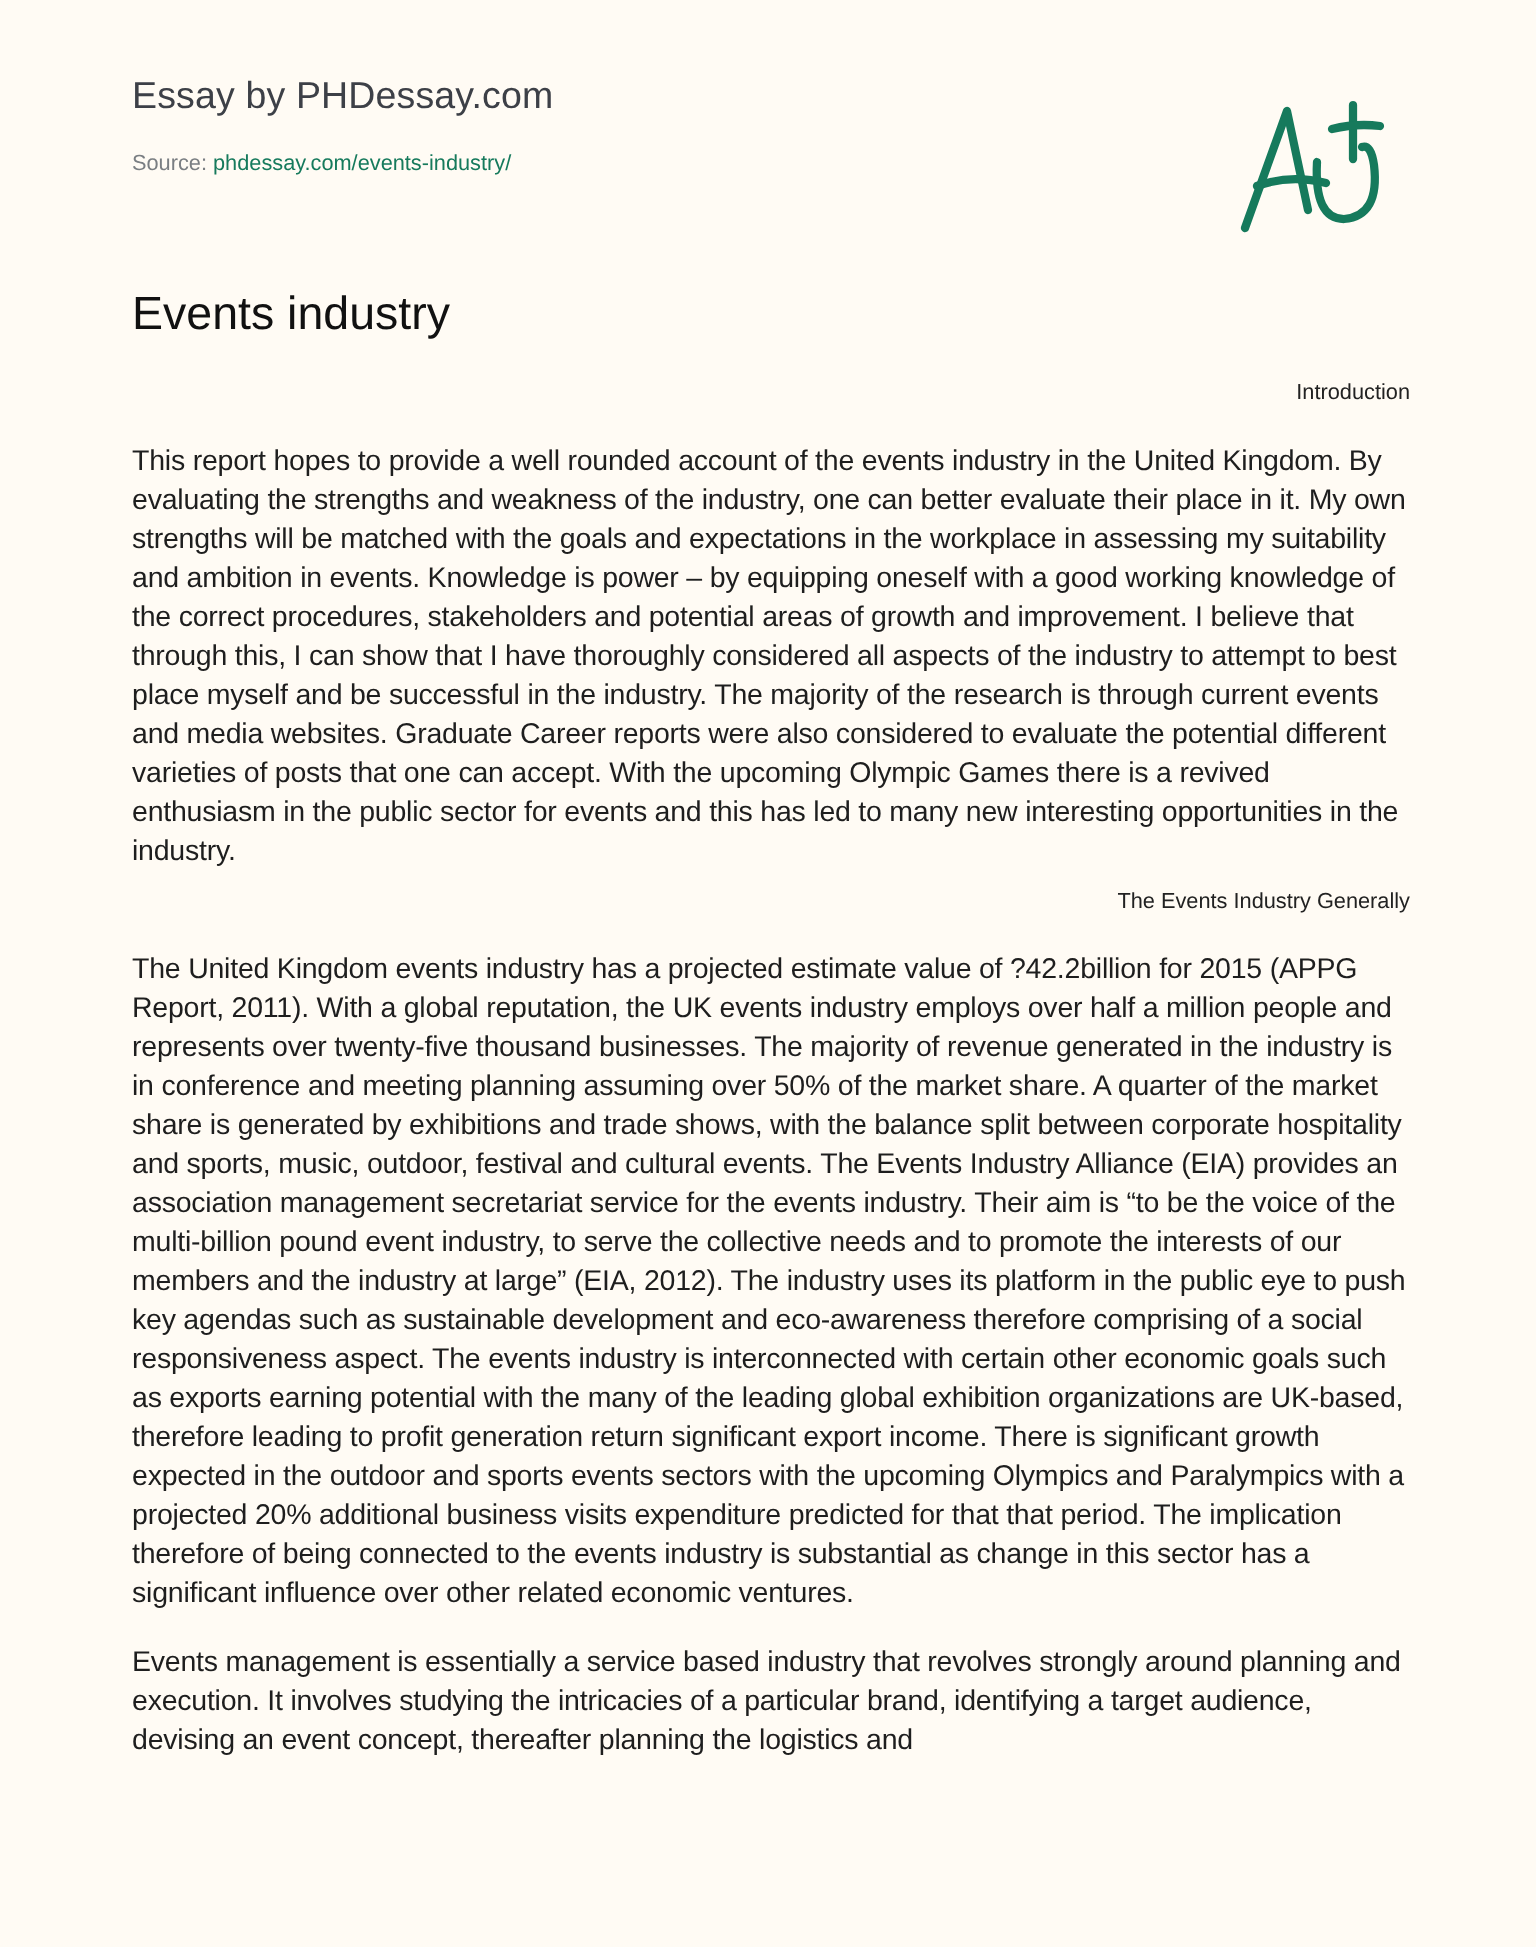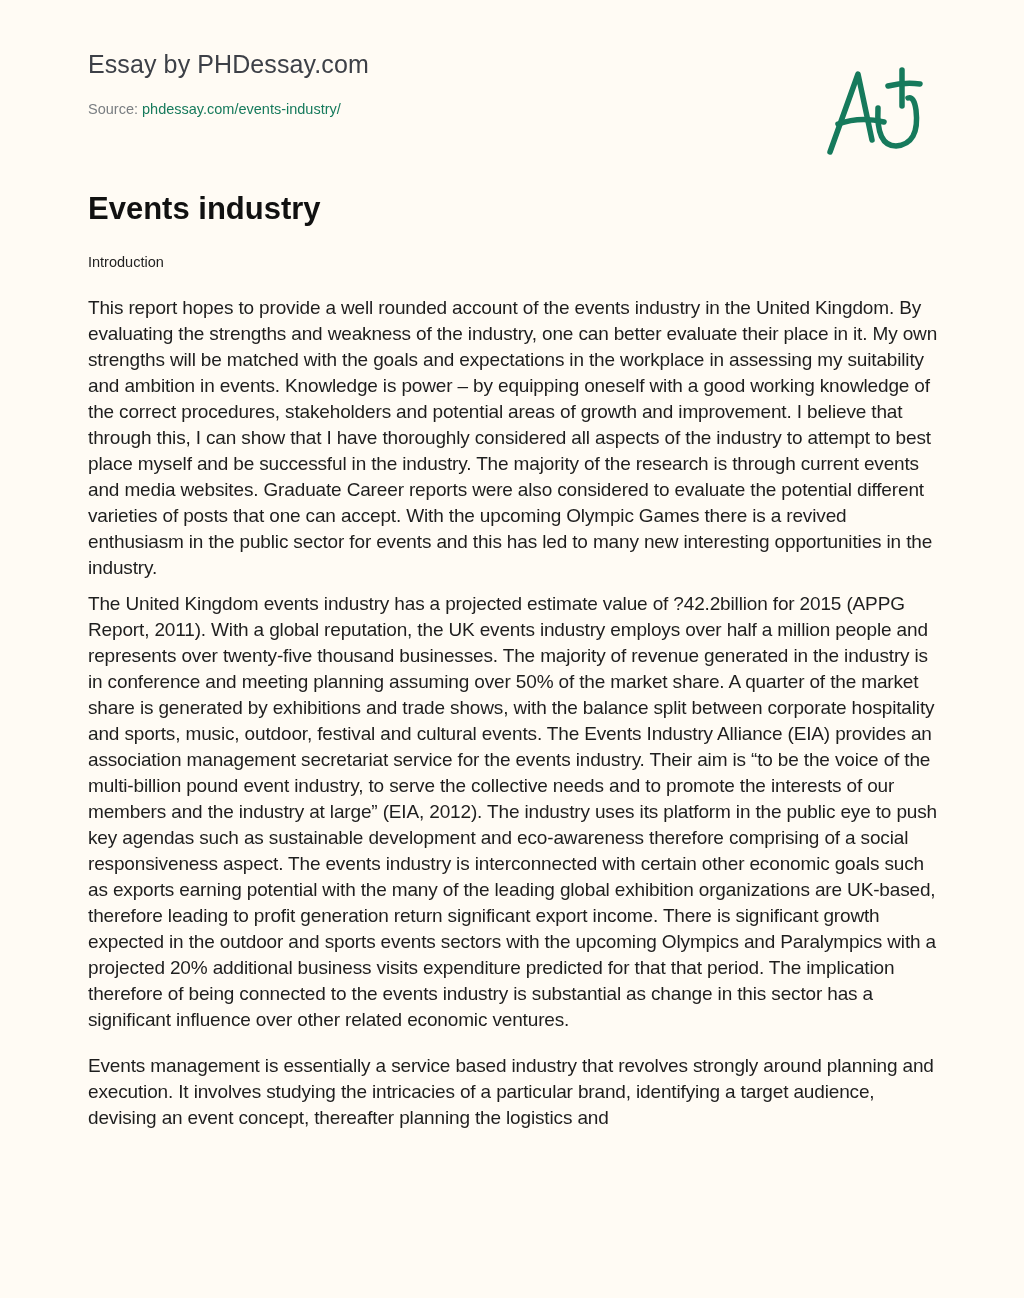--- a/index.html
+++ b/index.html
@@ -18,27 +18,27 @@
   .source-line {
     position: absolute; left: 88px; top: 101px;
     font-size: 14.5px; color: #7a7e82;
   }
   .source-link { color: #167a5c; text-decoration: none; }
   .logo {
     position: absolute; left: 820px; top: 62px; width: 110px; height: 100px;
   }
   .doc-title {
     position: absolute; left: 88px; top: 191px; margin: 0;
-    font-size: 31px; font-weight: bold; color: #111;
+    font-size: 31px; font-weight: normal; color: #111;
   }
   .content {
     position: absolute; left: 88px; top: 252px; width: 852px;
   }
   .section-label {
-    font-size: 14.5px; color: #222; margin: 0 0 23px 0; line-height: 20px;
+    font-size: 14.5px; color: #222; margin: 0 0 23px 0; line-height: 20px; text-align: right;
   }
   .para {
     font-size: 19px; line-height: 26px; color: #1e1e1e; margin: 0 0 20px 0;
     letter-spacing: -0.15px;
   }
   .para.tight { margin-bottom: 10px; }
 </style>
 </head>
 <body>
 
@@ -56,15 +56,16 @@
     <path d="M58 46 Q56 84 76 84 Q100 82 96 48 Q94 34 88 36"></path>
   </g>
 </svg>
 
 <h1 class="doc-title">Events industry</h1>
 
 <div class="content">
   <div class="section-label">Introduction</div>
   <p class="para tight">This report hopes to provide a well rounded account of the events industry in the United Kingdom. By evaluating the strengths and weakness of the industry, one can better evaluate their place in it. My own strengths will be matched with the goals and expectations in the workplace in assessing my suitability and ambition in events. Knowledge is power – by equipping oneself with a good working knowledge of the correct procedures, stakeholders and potential areas of growth and improvement. I believe that through this, I can show that I have thoroughly considered all aspects of the industry to attempt to best place myself and be successful in the industry. The majority of the research is through current events and media websites. Graduate Career reports were also considered to evaluate the potential different varieties of posts that one can accept. With the upcoming Olympic Games there is a revived enthusiasm in the public sector for events and this has led to many new interesting opportunities in the industry.</p>
 
+  <div class="section-label">The Events Industry Generally</div>
   <p class="para">The United Kingdom events industry has a projected estimate value of ?42.2billion for 2015 (APPG Report, 2011). With a global reputation, the UK events industry employs over half a million people and represents over twenty-five thousand businesses. The majority of revenue generated in the industry is in conference and meeting planning assuming over 50% of the market share. A quarter of the market share is generated by exhibitions and trade shows, with the balance split between corporate hospitality and sports, music, outdoor, festival and cultural events. The Events Industry Alliance (EIA) provides an association management secretariat service for the events industry. Their aim is “to be the voice of the multi-billion pound event industry, to serve the collective needs and to promote the interests of our members and the industry at large” (EIA, 2012). The industry uses its platform in the public eye to push key agendas such as sustainable development and eco-awareness therefore comprising of a social responsiveness aspect. The events industry is interconnected with certain other economic goals such as exports earning potential with the many of the leading global exhibition organizations are UK-based, therefore leading to profit generation return significant export income. There is significant growth expected in the outdoor and sports events sectors with the upcoming Olympics and Paralympics with a projected 20% additional business visits expenditure predicted for that that period. The implication therefore of being connected to the events industry is substantial as change in this sector has a significant influence over other related economic ventures.</p>
   <p class="para">Events management is essentially a service based industry that revolves strongly around planning and execution. It involves studying the intricacies of a particular brand, identifying a target audience, devising an event concept, thereafter planning the logistics and</p>
 </div>
 
 </body></html>

